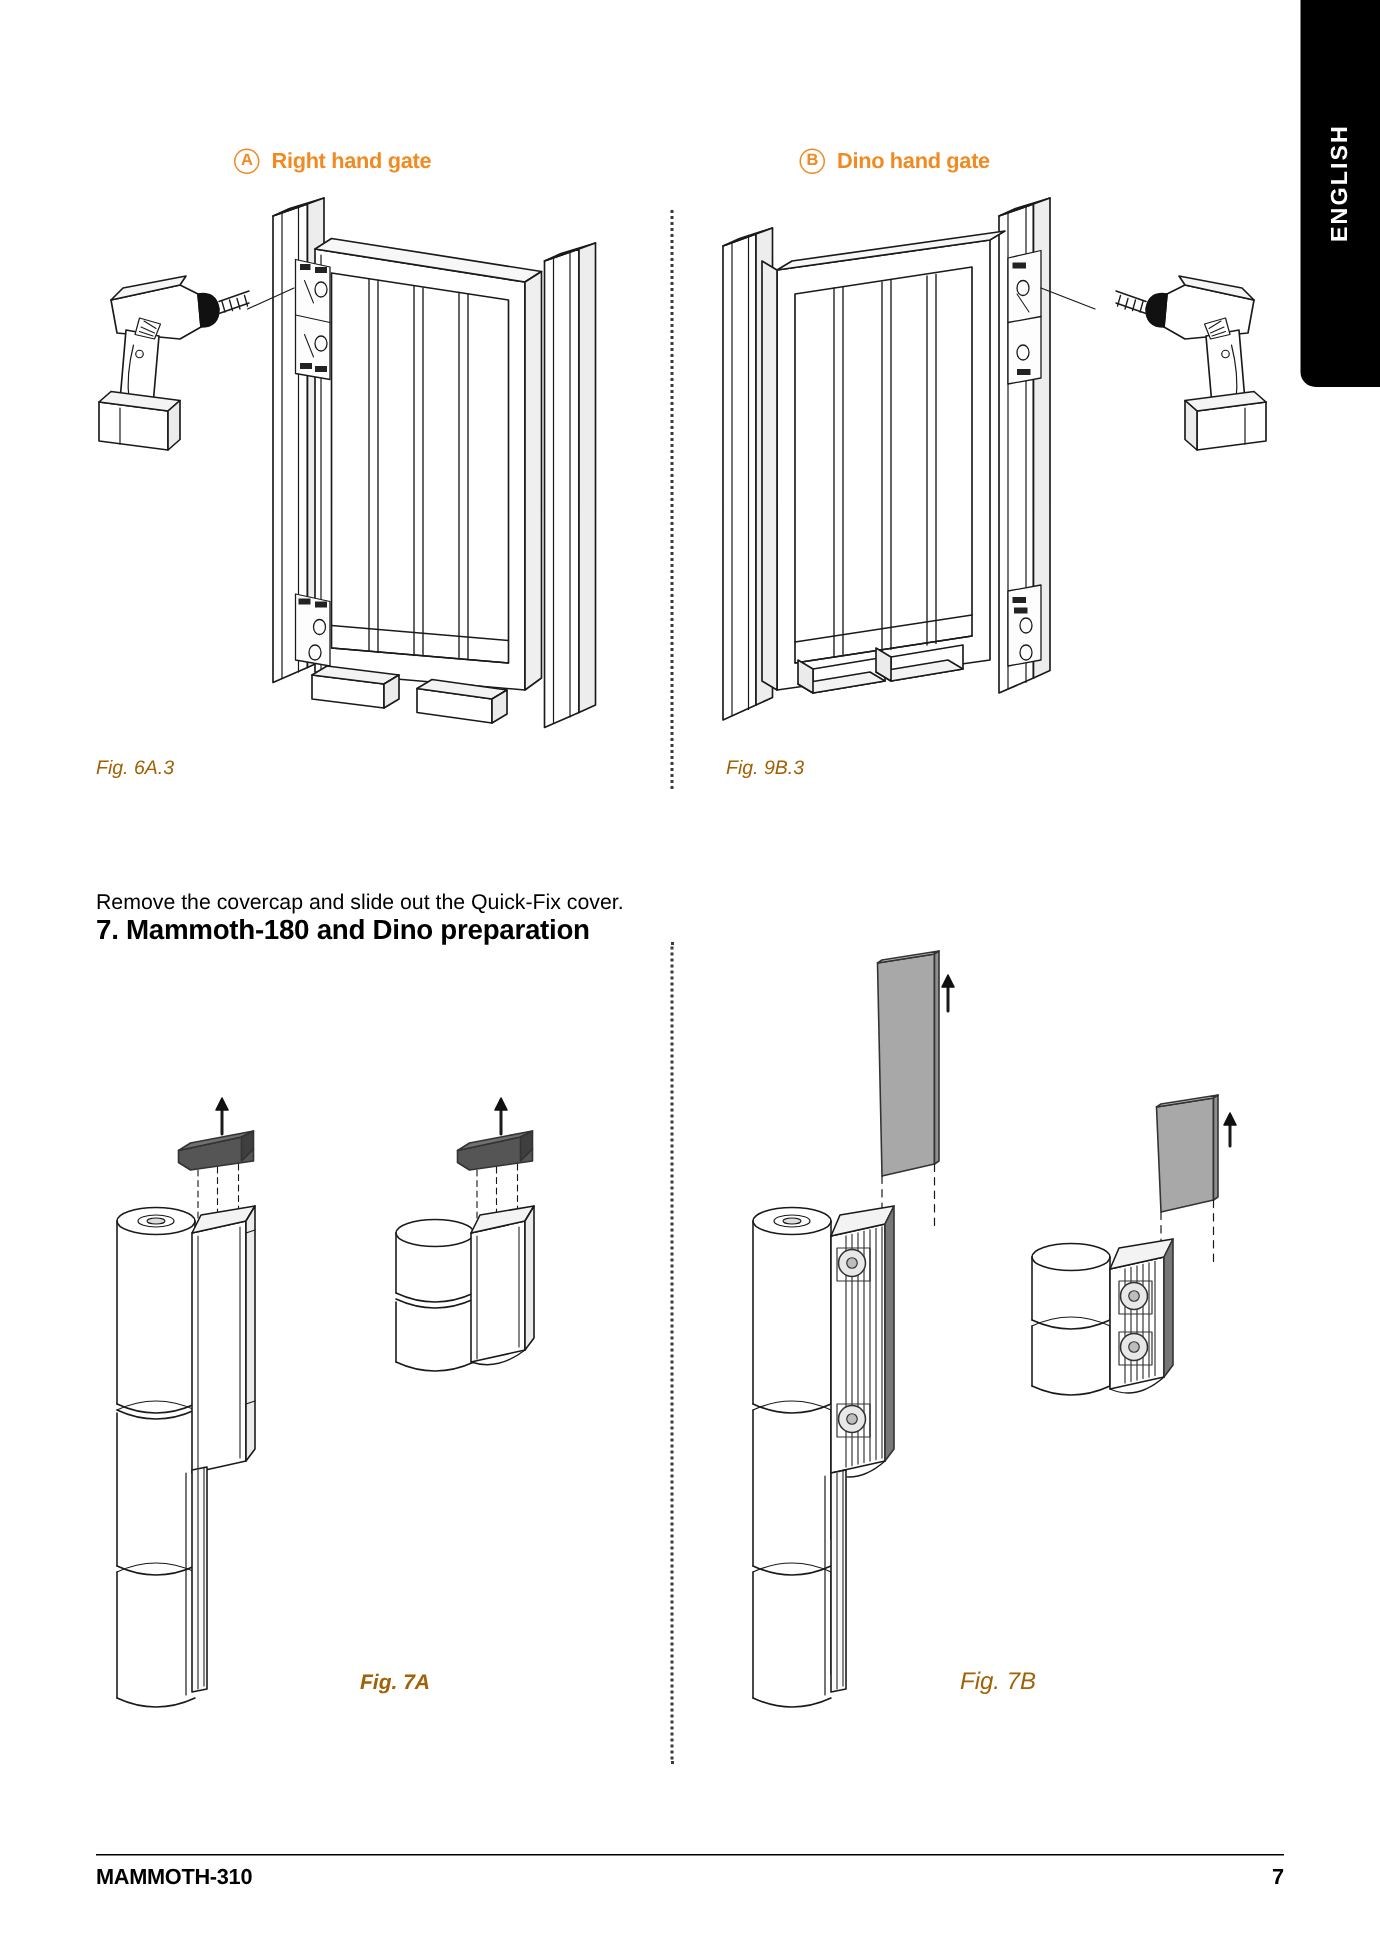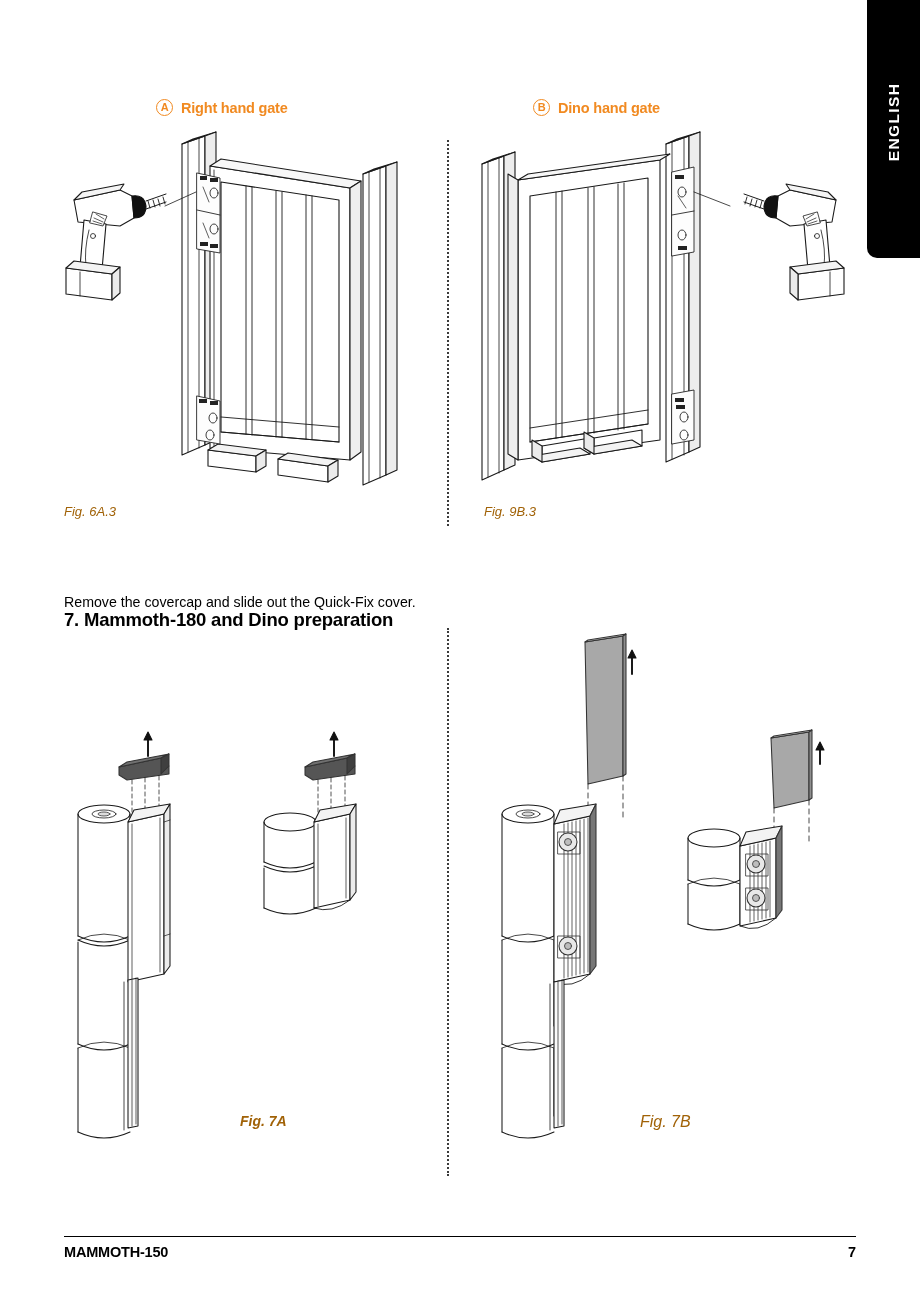--- a/index.html
+++ b/index.html
@@ -558,16 +558,16 @@
 
   <div class="fig-caption fig-6a">Fig. 6A.3</div>
   <div class="fig-caption fig-6b">Fig. 9B.3</div>
   <div class="fig-caption fig-7a">Fig. 7A</div>
   <div class="fig-caption fig-7b">Fig. 7B</div>
 
   <div class="section-heading">7. Mammoth-180 and Dino preparation</div>
   <div class="section-sub">Remove the covercap and slide out the Quick-Fix cover.</div>
 
   <div class="footer-rule"></div>
-  <div class="footer-left">MAMMOTH-150</div>
+  <div class="footer-left">MAMMOTH-310</div>
   <div class="footer-right">7</div>
 
 </div>
 
 </body></html>

